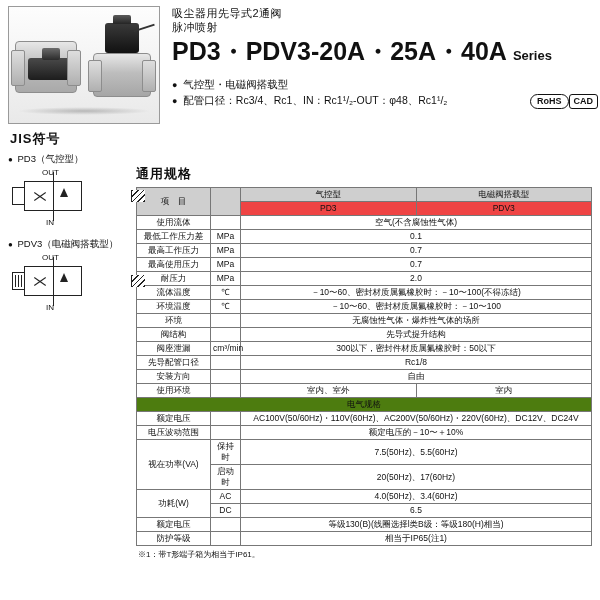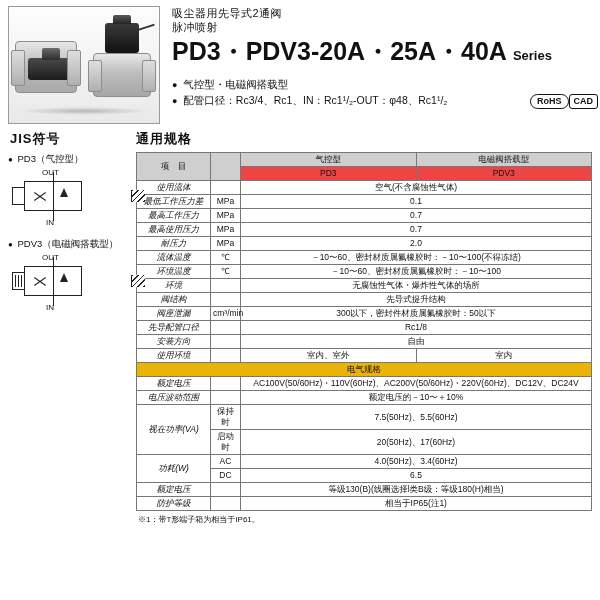--- a/index.html
+++ b/index.html
@@ -137,37 +137,37 @@
     content:""; position:absolute; left:2px; top:2px; right:2px; bottom:2px;
     background:repeating-linear-gradient(90deg,#222 0 1px, #fff 1px 3px);
   }
   .spring {
     position:absolute; right:-15px; top:22px; width:14px; height:12px;
     background:repeating-linear-gradient(135deg,#222 0 1px,#fff 1px 4px);
     border-left:1px solid #222;
   }
 
   
-  .spec-area { flex:1 1 auto; padding-left:6px; }
+  .spec-area { flex:1 1 auto; padding-left:6px;margin-top:35px; }
   .spec-title { font-size:13px; font-weight:bold; margin:4px 0 4px 0; letter-spacing:1px;}
   table.spec { border-collapse:collapse; width:100%; table-layout:fixed; }
   table.spec td, table.spec th {
     border:1px solid #777;
     font-size:8.5px;
     padding:1px 2px;
     line-height:11px;
     text-align:center;
     vertical-align:middle;
     font-weight:normal;
   }
   .hdr { background:#cfcfcf; font-weight:bold; }
   .hdr2 { background:#ef4444; font-weight:bold; }
-  .lbl { text-align:left; padding-left:3px; white-space:nowrap;font-style:italic; }
+  .lbl { text-align:left; padding-left:3px; white-space:nowrap; }
   .unit { text-align:center; width:26px; }
-  .section-row td { background:#eab308; font-weight:bold; text-align:left; padding-left:3px; }
+  .section-row td { background:#4d7c0f; font-weight:bold; text-align:left; padding-left:3px; }
   .c-item { width:74px; }
   .c-sub  { width:30px; }
   .footnote { font-size:8px; margin:3px 0 0 2px; }
   .nowrap { white-space:nowrap; }
 </style>
 </head>
 <body>
 
 <div class="header">
 

